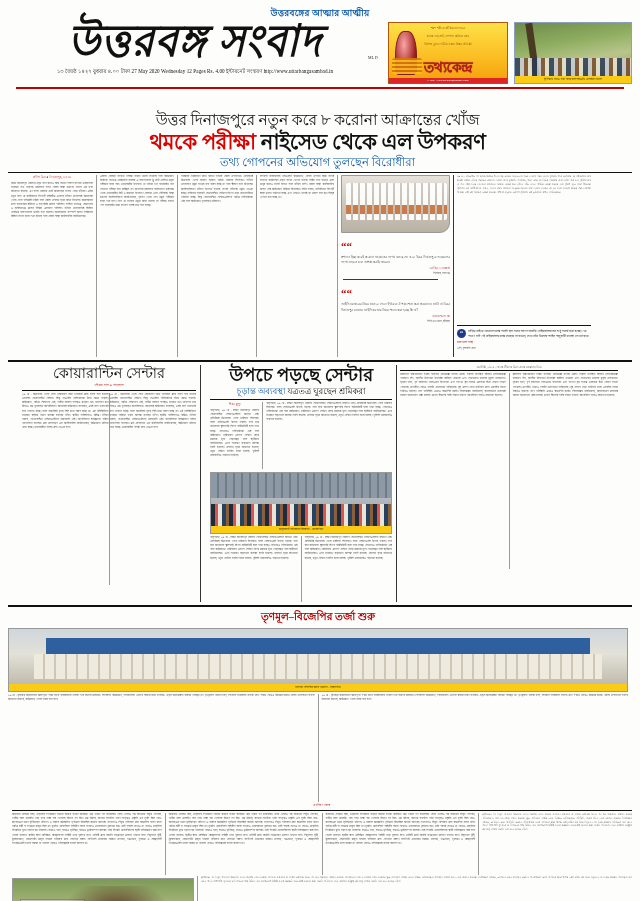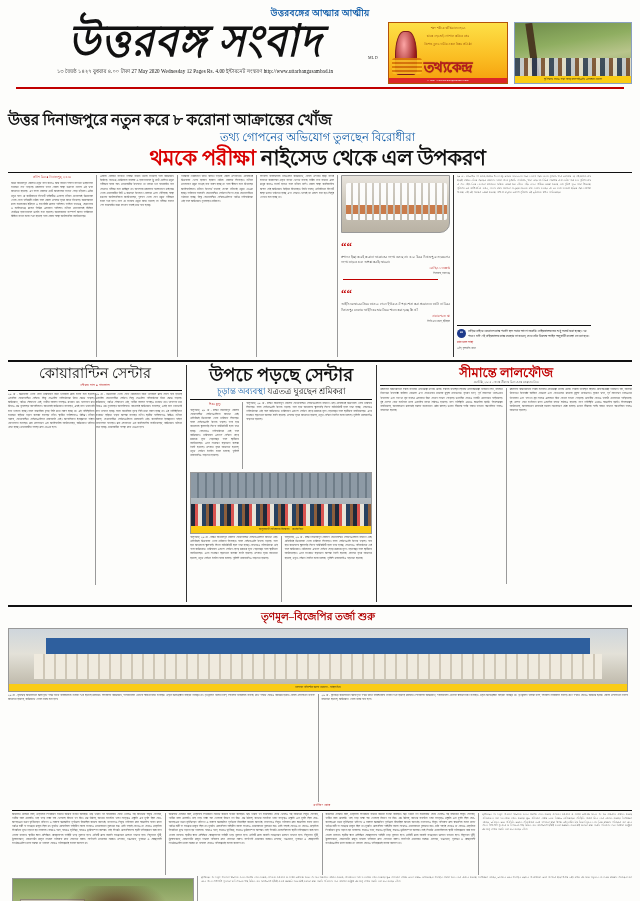--- a/index.html
+++ b/index.html
@@ -98,22 +98,22 @@
     position:absolute; left:0; right:0; bottom:0; background:#facc15; color:#111;
     font-size:2.7px; text-align:center; padding:1px 0;
   }
   #mast-rule { height: 2px; background: #c00000; margin: 3px 8px 0; }
 
   
   #lead-band { display: flex; padding: 0 8px; margin-top: 3px; }
   #lead-left { flex: 1 1 auto; padding-right: 5px; }
   #lead-right { flex: 0 0 148px; padding-left: 5px; border-left: 1px solid #444; }
   #hl-over {
-    font-size: 15.5px; color: #111; text-align: left; line-height: 1.18;
-    font-weight: bold; letter-spacing: -.2px;
+    font-size: 15.5px; color: #111; text-align: center; line-height: 1.18;
+    font-weight: normal; letter-spacing: -.2px;
   }
   #hl-main {
     text-align: center; line-height: 1.15; margin-top: 1px;
     font-size: 21px; font-weight: bold; letter-spacing: -.3px;
   }
   #hl-main .red { color: #d90000; }
   #hl-main .blk { color: #111; }
   #hl-sub {
     text-align: center; color: #0a58a6; font-size: 11.5px;
     margin-top: 2px; line-height: 1.2;
@@ -153,21 +153,21 @@
   }
   .quote-box .qtext {
     font-size: 3.15px; line-height: 1.62; color: #111; text-align: justify;
     margin-top: 1px;
   }
   .quote-box .qname { font-size: 3.2px; color:#b00000; text-align:right; margin-top:1px;}
   .quote-box .qrole { font-size: 2.6px; color:#333; text-align:right; }
   .quote-sep { height:1px; background:#c00000; margin:3px 12px 3px 2px; }
 
   
-  #band2 { display:flex; padding: 0 4px; margin-top: 3px; }
+  #band2 { display:flex; padding: 0 18px; margin-top: 3px; }
   #band2 .seg { padding: 0 4px; }
   .hl2 { text-align:center; line-height:1.16; }
   .hl2 .ln { font-size: 14.5px; color:#111; font-weight:normal; }
   .hl2 .ln.b { font-weight:bold; }
   .hl2 .ln.red { color:#c00000; font-weight:bold; }
   .hl2 .sub { font-size: 8.5px; color:#0a58a6; margin-top:1px; }
   .hl2 .sub .blk { color:#111; }
 
   #photo-crowd {
     width:100%; height:62px; border:1px solid #999; position:relative; overflow:hidden;
@@ -245,25 +245,25 @@
         <div class="cap">ঘূর্ণিঝড়ে ভেঙে পড়া গাছে জলপাইগুড়ি এলাকায় তোলা</div>
       </div>
 
     </div>
     <div id="mast-rule"></div>
   </div>
 
   <div id="lead-band">
     <div id="lead-left">
       <div id="hl-over">উত্তর দিনাজপুরে নতুন করে ৮ করোনা আক্রান্তের খোঁজ</div>
-      <div id="hl-sub">তথ্য গোপনের অভিযোগ তুলছেন বিরোধীরা</div>
       <div id="hl-main">
         <span class="red">থমকে পরীক্ষা</span>
         <span class="blk">নাইসেড থেকে এল উপকরণ</span>
       </div>
+      <div id="hl-sub">তথ্য গোপনের অভিযোগ তুলছেন বিরোধীরা</div>
     </div>
   </div>
 
   <div class="rule-h" style="margin:2px 8px 0; width:auto;"></div>
 
   <div id="lead-cols">
 
     <div class="col" style="flex:0 0 88px;">
       <div class="col-head">প্রদীপ মিত্র ● দিনাজপুর, ২৬ মে</div>
       <div class="body-text" style="height:168px;">উত্তর দিনাজপুর জেলায় নতুন করে আরও আট জনের শরীরে করোনা ভাইরাসের সংক্রমণ ধরা পড়েছে। মঙ্গলবার রাতে জেলা স্বাস্থ্য দপ্তরের তরফে এই খবর জানানো হয়েছে। এর ফলে জেলায় মোট আক্রান্তের সংখ্যা বেড়ে দাঁড়াল। এদিন নতুন করে যে আটজনের রিপোর্ট পজিটিভ এসেছে তাঁদের প্রত্যেকেই ভিনরাজ্য থেকে ফেরা পরিযায়ী শ্রমিক বলে জেলা প্রশাসন সূত্রে জানা গিয়েছে। আক্রান্তদের মধ্যে কয়েকজন ইটাহার ও করণদিঘি ব্লকের বাসিন্দা। বাকিরা রায়গঞ্জ, হেমতাবাদ ও কালিয়াগঞ্জ ব্লকের বিভিন্ন এলাকার বাসিন্দা। তাঁদের প্রত্যেককেই চিহ্নিত কোভিড হাসপাতালে ভরতি করা হয়েছে। আক্রান্তদের সংস্পর্শে আসা ব্যক্তিদের চিহ্নিত করার কাজ শুরু হয়েছে বলে জেলা স্বাস্থ্য আধিকারিক জানিয়েছেন।</div>
@@ -331,21 +331,21 @@
       <div class="byline">সৌরভ দাস ● গাজোল</div>
       <div class="rule-h"></div>
       <div style="display:flex; margin-top:2px;">
         <div class="body-text" style="flex:1 1 0; height:192px;">২৬ মে : ভিনরাজ্য থেকে ফেরা শ্রমিকদের জন্য গাজোল ব্লকে তৈরি করা হয়েছে একাধিক কোয়ারান্টিন সেন্টার। কিন্তু সেগুলির পরিকাঠামো নিয়ে ক্ষোভ বাড়ছে। অভিযোগ, পর্যাপ্ত শৌচাগার নেই, পানীয় জলের ব্যবস্থাও যথাযথ নয়। খাবারের মান নিয়েও প্রশ্ন তুলেছেন আবাসিকরা। অনেকেই অভিযোগ করেছেন, একই ঘরে গাদাগাদি করে থাকতে হচ্ছে। ফলে সামাজিক দূরত্ব বিধি মানা সম্ভব হচ্ছে না। এই পরিস্থিতিতে সংক্রমণ ছড়িয়ে পড়ার আশঙ্কা করছেন তাঁরা। স্থানীয় বাসিন্দারাও উদ্বিগ্ন। তাঁদের বক্তব্য, কোয়ারান্টিন সেন্টারগুলিতে নজরদারি নেই। আবাসিকরা ইচ্ছেমতো বাইরে ঘোরাফেরা করছেন। ব্লক প্রশাসনের এক আধিকারিক জানিয়েছেন, অভিযোগ খতিয়ে দেখা হচ্ছে। প্রয়োজনীয় ব্যবস্থা দ্রুত নেওয়া হবে।</div>
         <div class="vrule"></div>
         <div class="body-text" style="flex:1 1 0; height:192px;">২৬ মে : ভিনরাজ্য থেকে ফেরা শ্রমিকদের জন্য গাজোল ব্লকে তৈরি করা হয়েছে একাধিক কোয়ারান্টিন সেন্টার। কিন্তু সেগুলির পরিকাঠামো নিয়ে ক্ষোভ বাড়ছে। অভিযোগ, পর্যাপ্ত শৌচাগার নেই, পানীয় জলের ব্যবস্থাও যথাযথ নয়। খাবারের মান নিয়েও প্রশ্ন তুলেছেন আবাসিকরা। অনেকেই অভিযোগ করেছেন, একই ঘরে গাদাগাদি করে থাকতে হচ্ছে। ফলে সামাজিক দূরত্ব বিধি মানা সম্ভব হচ্ছে না। এই পরিস্থিতিতে সংক্রমণ ছড়িয়ে পড়ার আশঙ্কা করছেন তাঁরা। স্থানীয় বাসিন্দারাও উদ্বিগ্ন। তাঁদের বক্তব্য, কোয়ারান্টিন সেন্টারগুলিতে নজরদারি নেই। আবাসিকরা ইচ্ছেমতো বাইরে ঘোরাফেরা করছেন। ব্লক প্রশাসনের এক আধিকারিক জানিয়েছেন, অভিযোগ খতিয়ে দেখা হচ্ছে। প্রয়োজনীয় ব্যবস্থা দ্রুত নেওয়া হবে।</div>
       </div>
     </div>
     <div class="vrule-dark"></div>
 
-    <div class="seg" style="flex:0 0 190px;">
+    <div class="seg" style="flex:0 0 190px;margin-left:6px;">
       <div class="hl2">
         <div class="ln b" style="font-size:18px;">উপচে পড়ছে সেন্টার</div>
         <div class="sub">
           <span>চূড়ান্ত অব্যবস্থা</span>
           <span class="blk">যত্রতত্র ঘুরছেন শ্রমিকরা</span>
         </div>
       </div>
       <div class="rule-h" style="margin-top:2px;"></div>
       <div style="display:flex; margin-top:2px;">
         <div style="flex:0 0 52px; padding-right:3px;">
@@ -365,21 +365,20 @@
       <div style="display:flex;">
         <div class="body-text" style="flex:1 1 0; height:66px; padding-right:3px;">বালুরঘাট, ২৬ মে : দক্ষিণ দিনাজপুর জেলার কোয়ারান্টিন সেন্টারগুলিতে জায়গা নেই। প্রতিদিনই ভিনরাজ্য থেকে শ্রমিকরা ফিরছেন। ফলে সেন্টারগুলি উপচে পড়ছে। বাধ্য হয়ে অনেককে স্কুলবাড়ি কিংবা কমিউনিটি হলে রাখা হচ্ছে। সেখানেও পরিকাঠামো নেই বলে অভিযোগ। শ্রমিকদের একাংশ সেন্টার ছেড়ে যত্রতত্র ঘুরে বেড়াচ্ছেন বলে স্থানীয়রা জানিয়েছেন। এতে সংক্রমণ ছড়ানোর আশঙ্কা তৈরি হয়েছে। প্রশাসন সূত্রে জানানো হয়েছে, নতুন সেন্টার তৈরির কাজ চলছে। পুলিশি নজরদারিও বাড়ানো হয়েছে।</div>
         <div class="vrule"></div>
         <div class="body-text" style="flex:1 1 0; height:66px; padding-left:3px;">বালুরঘাট, ২৬ মে : দক্ষিণ দিনাজপুর জেলার কোয়ারান্টিন সেন্টারগুলিতে জায়গা নেই। প্রতিদিনই ভিনরাজ্য থেকে শ্রমিকরা ফিরছেন। ফলে সেন্টারগুলি উপচে পড়ছে। বাধ্য হয়ে অনেককে স্কুলবাড়ি কিংবা কমিউনিটি হলে রাখা হচ্ছে। সেখানেও পরিকাঠামো নেই বলে অভিযোগ। শ্রমিকদের একাংশ সেন্টার ছেড়ে যত্রতত্র ঘুরে বেড়াচ্ছেন বলে স্থানীয়রা জানিয়েছেন। এতে সংক্রমণ ছড়ানোর আশঙ্কা তৈরি হয়েছে। প্রশাসন সূত্রে জানানো হয়েছে, নতুন সেন্টার তৈরির কাজ চলছে। পুলিশি নজরদারিও বাড়ানো হয়েছে।</div>
       </div>
     </div>
     <div class="vrule-dark"></div>
 
     <div class="seg" style="flex:1 1 auto;">
       <div class="hl2">
-        <div class="ln red" style="font-size:13px;">সীমান্তে লালফৌজ</div>
       </div>
       <div class="kicker-line">নয়াদিল্লি, ২৬ মে : লাদাখ সীমান্তে চিনা সেনার আগ্রাসন নিয়ে</div>
       <div class="rule-h"></div>
       <div style="display:flex; margin-top:2px;">
         <div class="body-text" style="flex:1 1 0; height:196px; padding-right:3px;">মঙ্গলবার উচ্চপর্যায়ের বৈঠক করলেন প্রধানমন্ত্রী নরেন্দ্র মোদি। বৈঠকে উপস্থিত ছিলেন প্রতিরক্ষামন্ত্রী রাজনাথ সিং, জাতীয় নিরাপত্তা উপদেষ্টা অজিত দোভাল এবং সেনাপ্রধান মনোজ মুকুন্দ নারাভানে। সূত্রের খবর, পূর্ব লাদাখের গালওয়ান উপত্যকা এবং প্যাংগং হ্রদ সংলগ্ন এলাকায় চিনা সেনার সংখ্যা বেড়েছে। ভারতীয় সেনাও পালটা মোতায়েন বাড়িয়েছে। দুই দেশের সেনা কর্তাদের মধ্যে একাধিক দফায় বৈঠকও হয়েছে। তবে পরিস্থিতি এখনও স্বাভাবিক হয়নি। বিদেশমন্ত্রক জানিয়েছে, আলোচনার মাধ্যমেই সমস্যা সমাধানের চেষ্টা চলছে। ভারত সীমান্তে শান্তি বজায় রাখতে বদ্ধপরিকর বলেও জানানো হয়েছে।</div>
         <div class="vrule"></div>
         <div class="body-text" style="flex:1 1 0; height:196px; padding-left:3px;">মঙ্গলবার উচ্চপর্যায়ের বৈঠক করলেন প্রধানমন্ত্রী নরেন্দ্র মোদি। বৈঠকে উপস্থিত ছিলেন প্রতিরক্ষামন্ত্রী রাজনাথ সিং, জাতীয় নিরাপত্তা উপদেষ্টা অজিত দোভাল এবং সেনাপ্রধান মনোজ মুকুন্দ নারাভানে। সূত্রের খবর, পূর্ব লাদাখের গালওয়ান উপত্যকা এবং প্যাংগং হ্রদ সংলগ্ন এলাকায় চিনা সেনার সংখ্যা বেড়েছে। ভারতীয় সেনাও পালটা মোতায়েন বাড়িয়েছে। দুই দেশের সেনা কর্তাদের মধ্যে একাধিক দফায় বৈঠকও হয়েছে। তবে পরিস্থিতি এখনও স্বাভাবিক হয়নি। বিদেশমন্ত্রক জানিয়েছে, আলোচনার মাধ্যমেই সমস্যা সমাধানের চেষ্টা চলছে। ভারত সীমান্তে শান্তি বজায় রাখতে বদ্ধপরিকর বলেও জানানো হয়েছে।</div>
       </div>
     </div>
 

